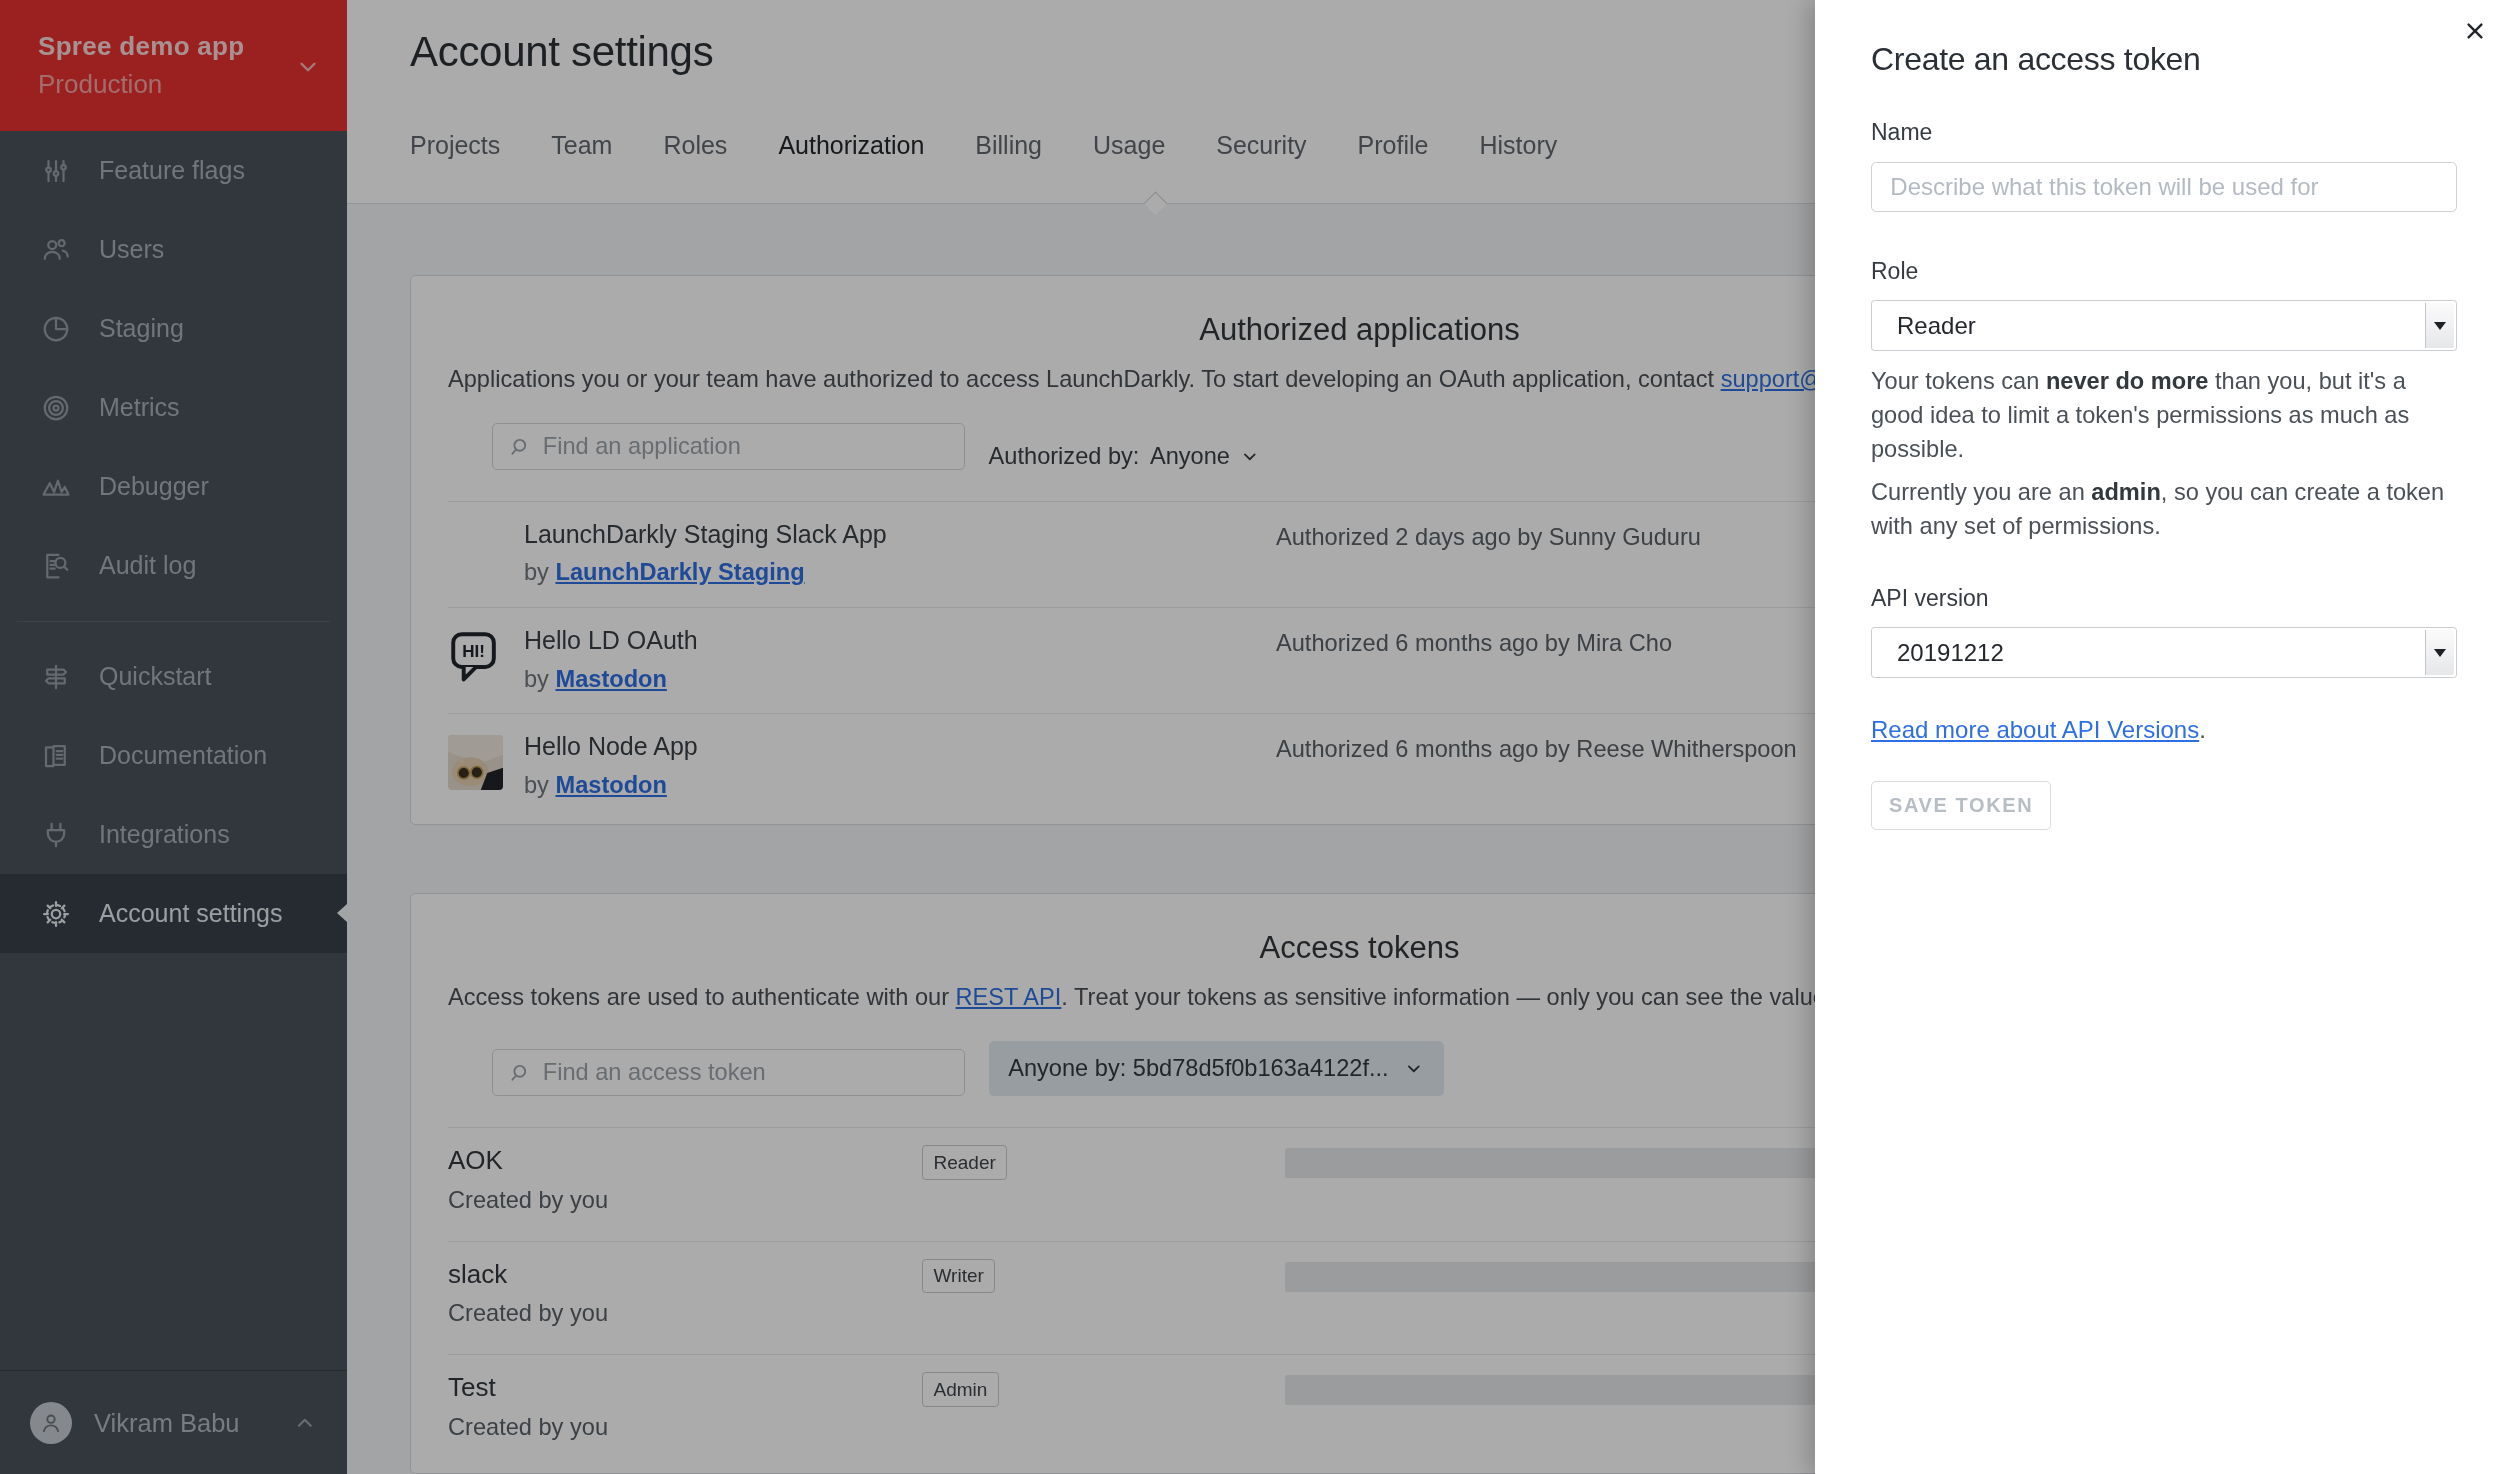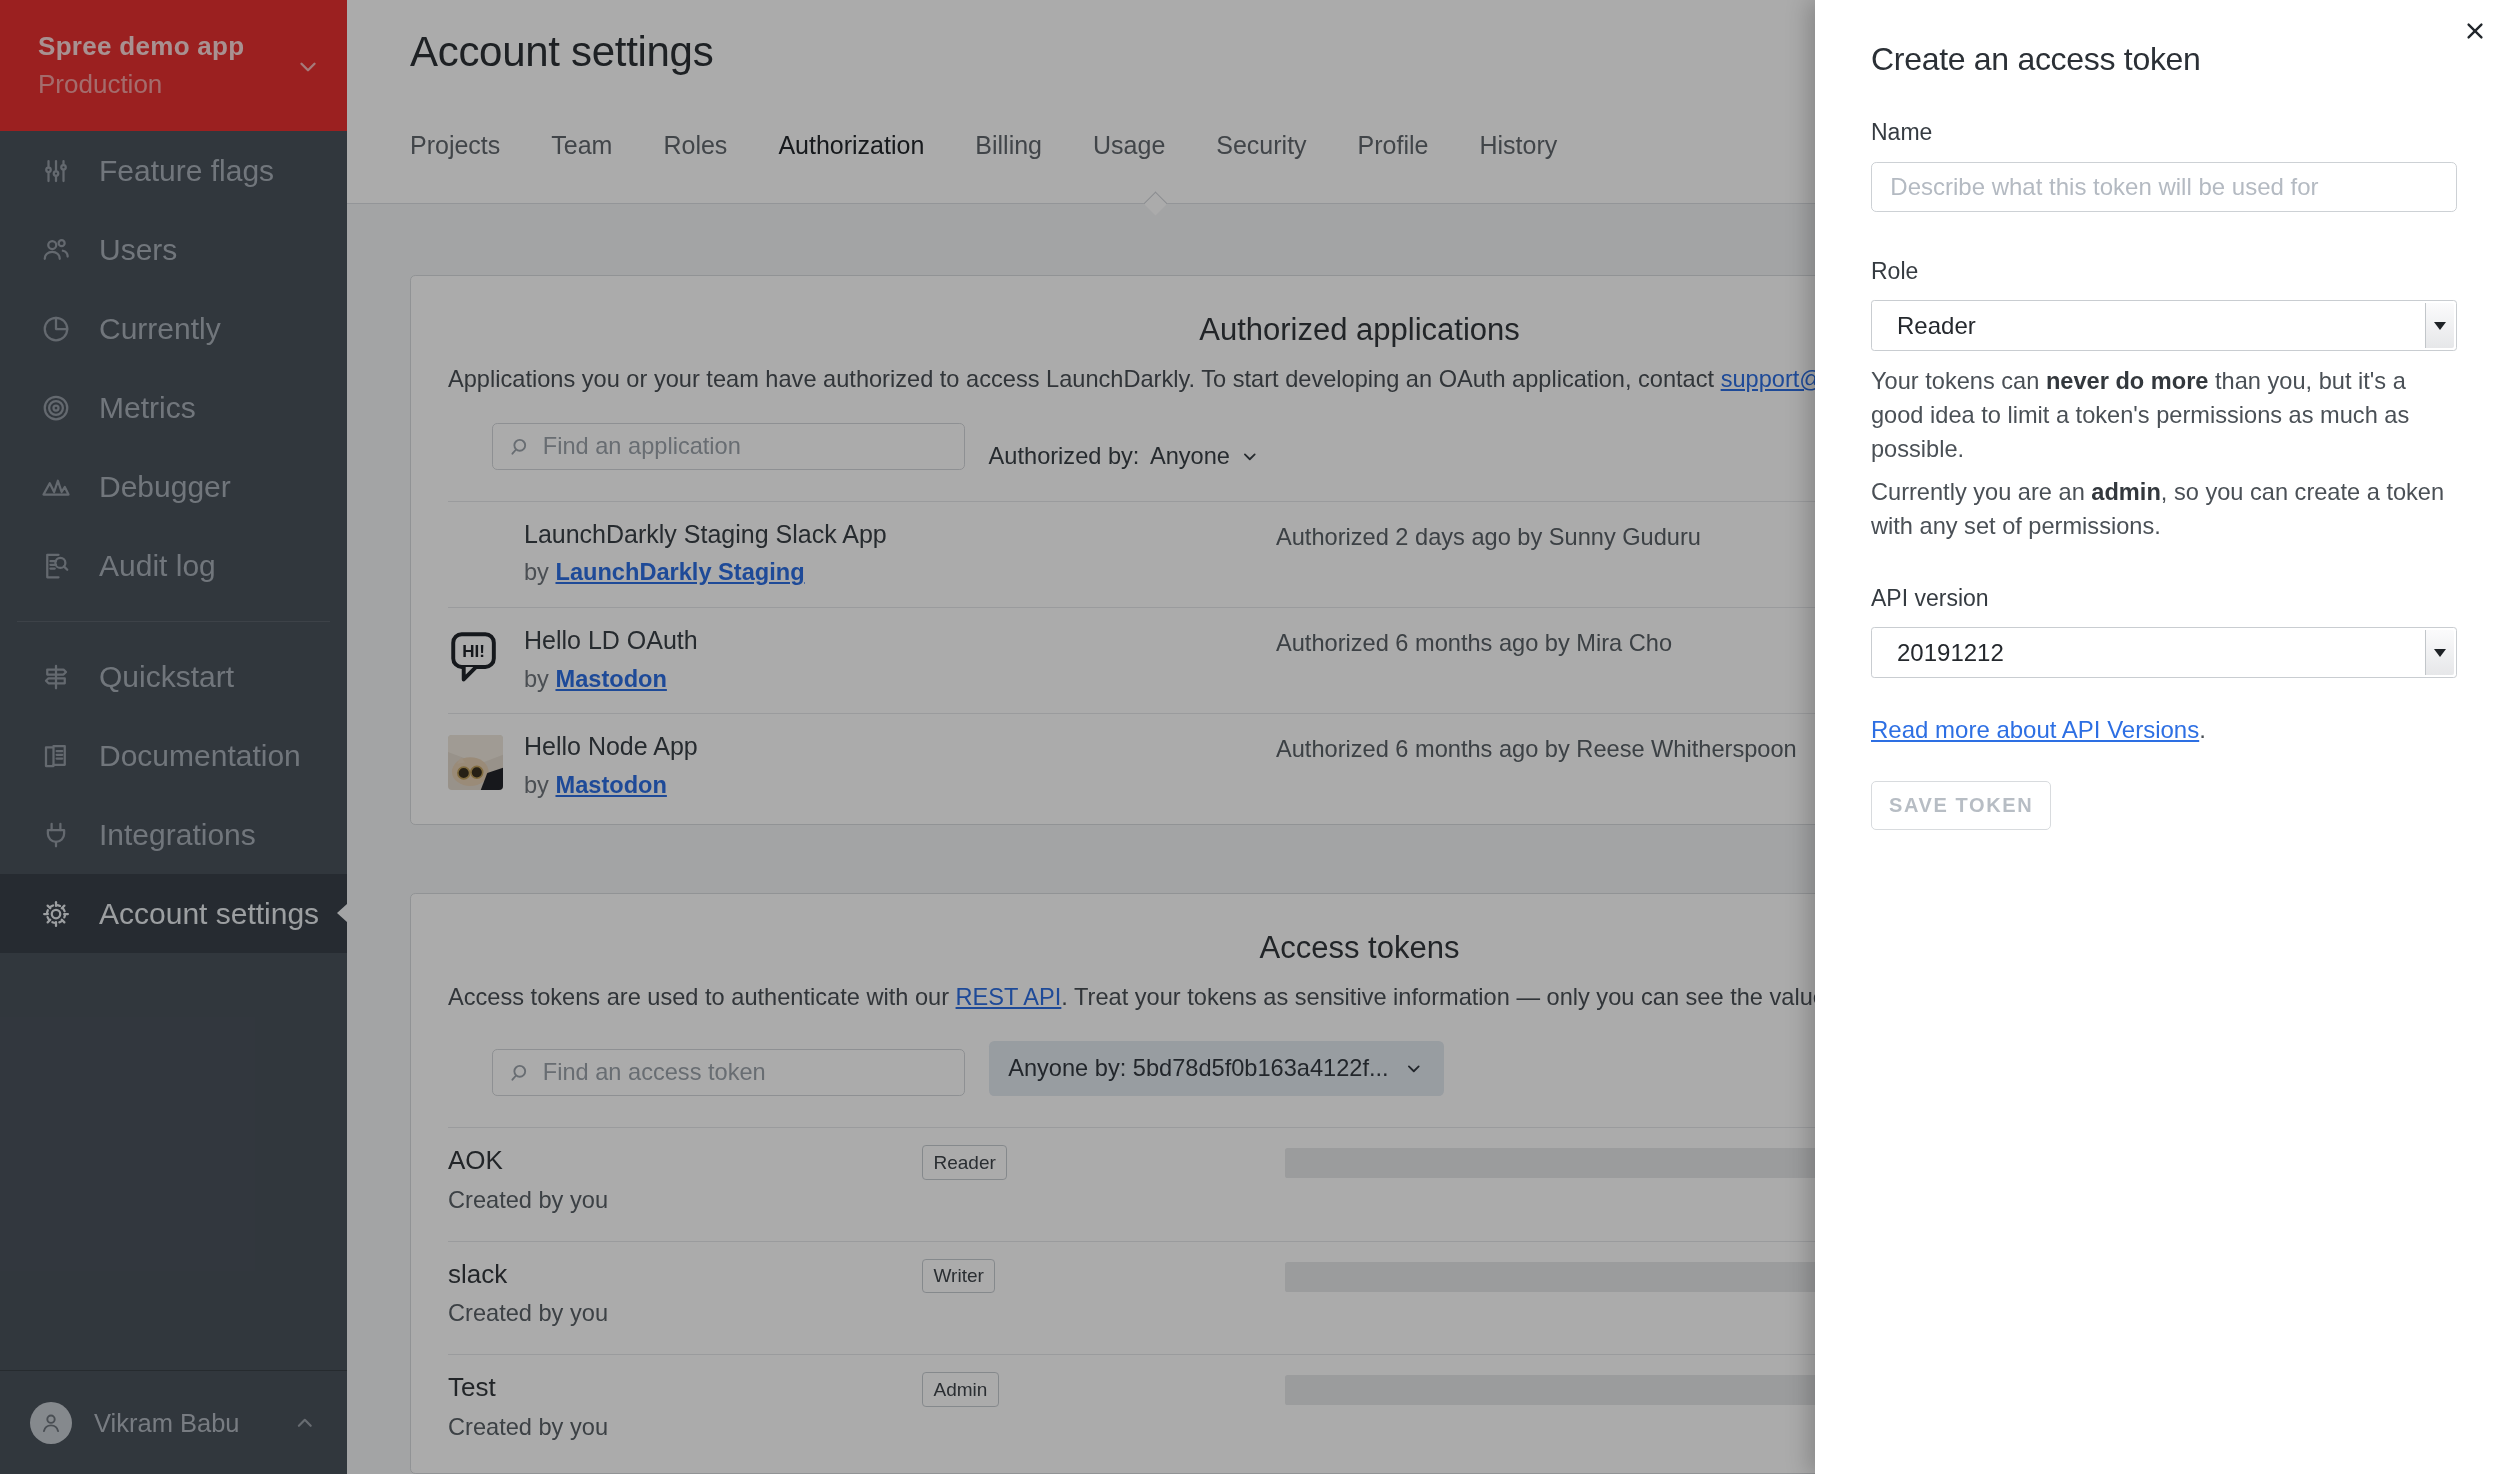--- a/index.html
+++ b/index.html
@@ -9,21 +9,21 @@
 
   
   .sidebar { position:relative; z-index:1; width:347px; flex:none; background:#4A525C;
     display:flex; flex-direction:column; }
   .project-header { height:131px; background:#E83030; padding:30px 29px 0 38px; position:relative; flex:none; }
   .project-name { font-size:26px; font-weight:700; color:rgba(255,255,255,0.82); line-height:33px; letter-spacing:0.3px; }
   .env-name { font-size:26px; font-weight:400; color:rgba(255,255,255,0.55); line-height:33px; margin-top:5.2px; }
   .project-chevron { position:absolute; right:26px; top:54px; }
   .nav { padding-top:0; }
   .nav-item { height:79px; display:flex; align-items:center; gap:25px; padding-left:37px;
-    color:#A9B1B9; font-size:30px; cursor:pointer; position:relative; }
+    color:#A9B1B9; font-size:25px; cursor:pointer; position:relative; }
   .nav-item .ico { width:37px; flex:none; display:flex; align-items:center; justify-content:center; }
   .nav-divider { border-top:1.3px solid rgba(255,255,255,0.10); margin:15.7px 17px; }
   .nav-item.active { background:#394049; color:#E9EDF1; }
   .nav-item.active .notch { position:absolute; right:0; top:50%; margin-top:-9.8px; width:0; height:0;
     border-top:9.8px solid transparent; border-bottom:9.8px solid transparent; border-right:10.5px solid #F3F5F6; }
   .sidebar-footer { margin-top:auto; height:105px; border-top:1.3px solid rgba(0,0,0,0.22);
     display:flex; align-items:center; padding:0 30px 0 30px; gap:22px; }
   .avatar { width:42px; height:42px; border-radius:50%; background:#C7CDD3; flex:none;
     display:flex; align-items:center; justify-content:center; }
   .user-name { font-size:25.5px; color:#B3BAC2; flex:1; }
@@ -149,21 +149,21 @@
         </span>
         <span>Users</span>
       </div>
       <div class="nav-item">
         <span class="ico">
           <svg width="30" height="30" viewBox="0 0 24 24" fill="none" stroke="#959DA6" stroke-width="1.8" stroke-linecap="round" stroke-linejoin="round">
               <path d="M12 3a9 9 0 1 0 9 9"></path>
               <path d="M12 3v9h9A9 9 0 0 0 12 3z"></path>
             </svg>
         </span>
-        <span>Currently</span>
+        <span>Staging</span>
       </div>
       <div class="nav-item">
         <span class="ico">
           <svg width="30" height="30" viewBox="0 0 24 24" fill="none" stroke="#959DA6" stroke-width="1.8">
               <circle cx="12" cy="12" r="9"></circle>
               <circle cx="12" cy="12" r="5.5"></circle>
               <circle cx="12" cy="12" r="2"></circle>
             </svg>
         </span>
         <span>Metrics</span>

